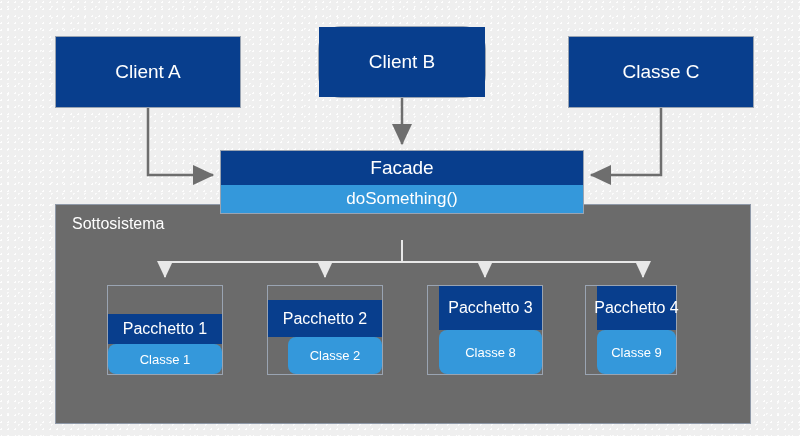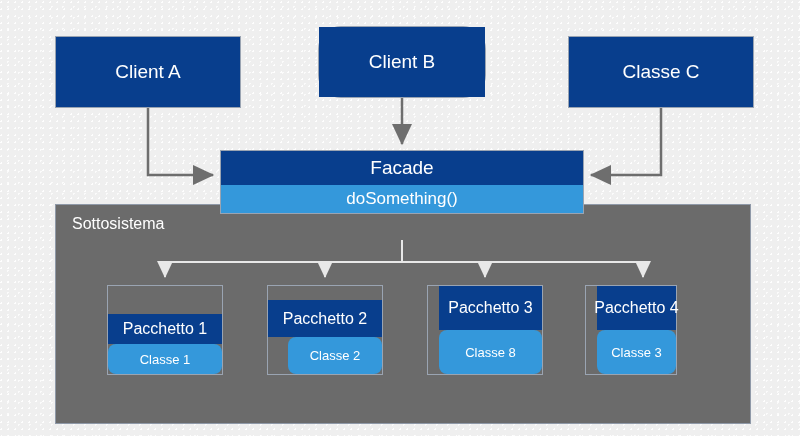--- a/index.html
+++ b/index.html
@@ -160,16 +160,16 @@
     <div class="band body" style="height:45px;margin-left:20px;">Classe 2</div>
   </div>
 
   <div class="node pkg" style="left:427px; top:285px; width:116px; height:90px;padding-left:11px;">
     <div class="band head" style="height:45px;">Pacchetto 3</div>
     <div class="band body" style="height:45px;">Classe 8</div>
   </div>
 
   <div class="node pkg" style="left:585px; top:285px; width:92px; height:90px;padding-left:11px;">
     <div class="band head" style="height:45px;">Pacchetto 4</div>
-    <div class="band body" style="height:45px;">Classe 3</div>
+    <div class="band body" style="height:45px;">Classe 9</div>
   </div>
 
 </div>
 
 </body></html>

